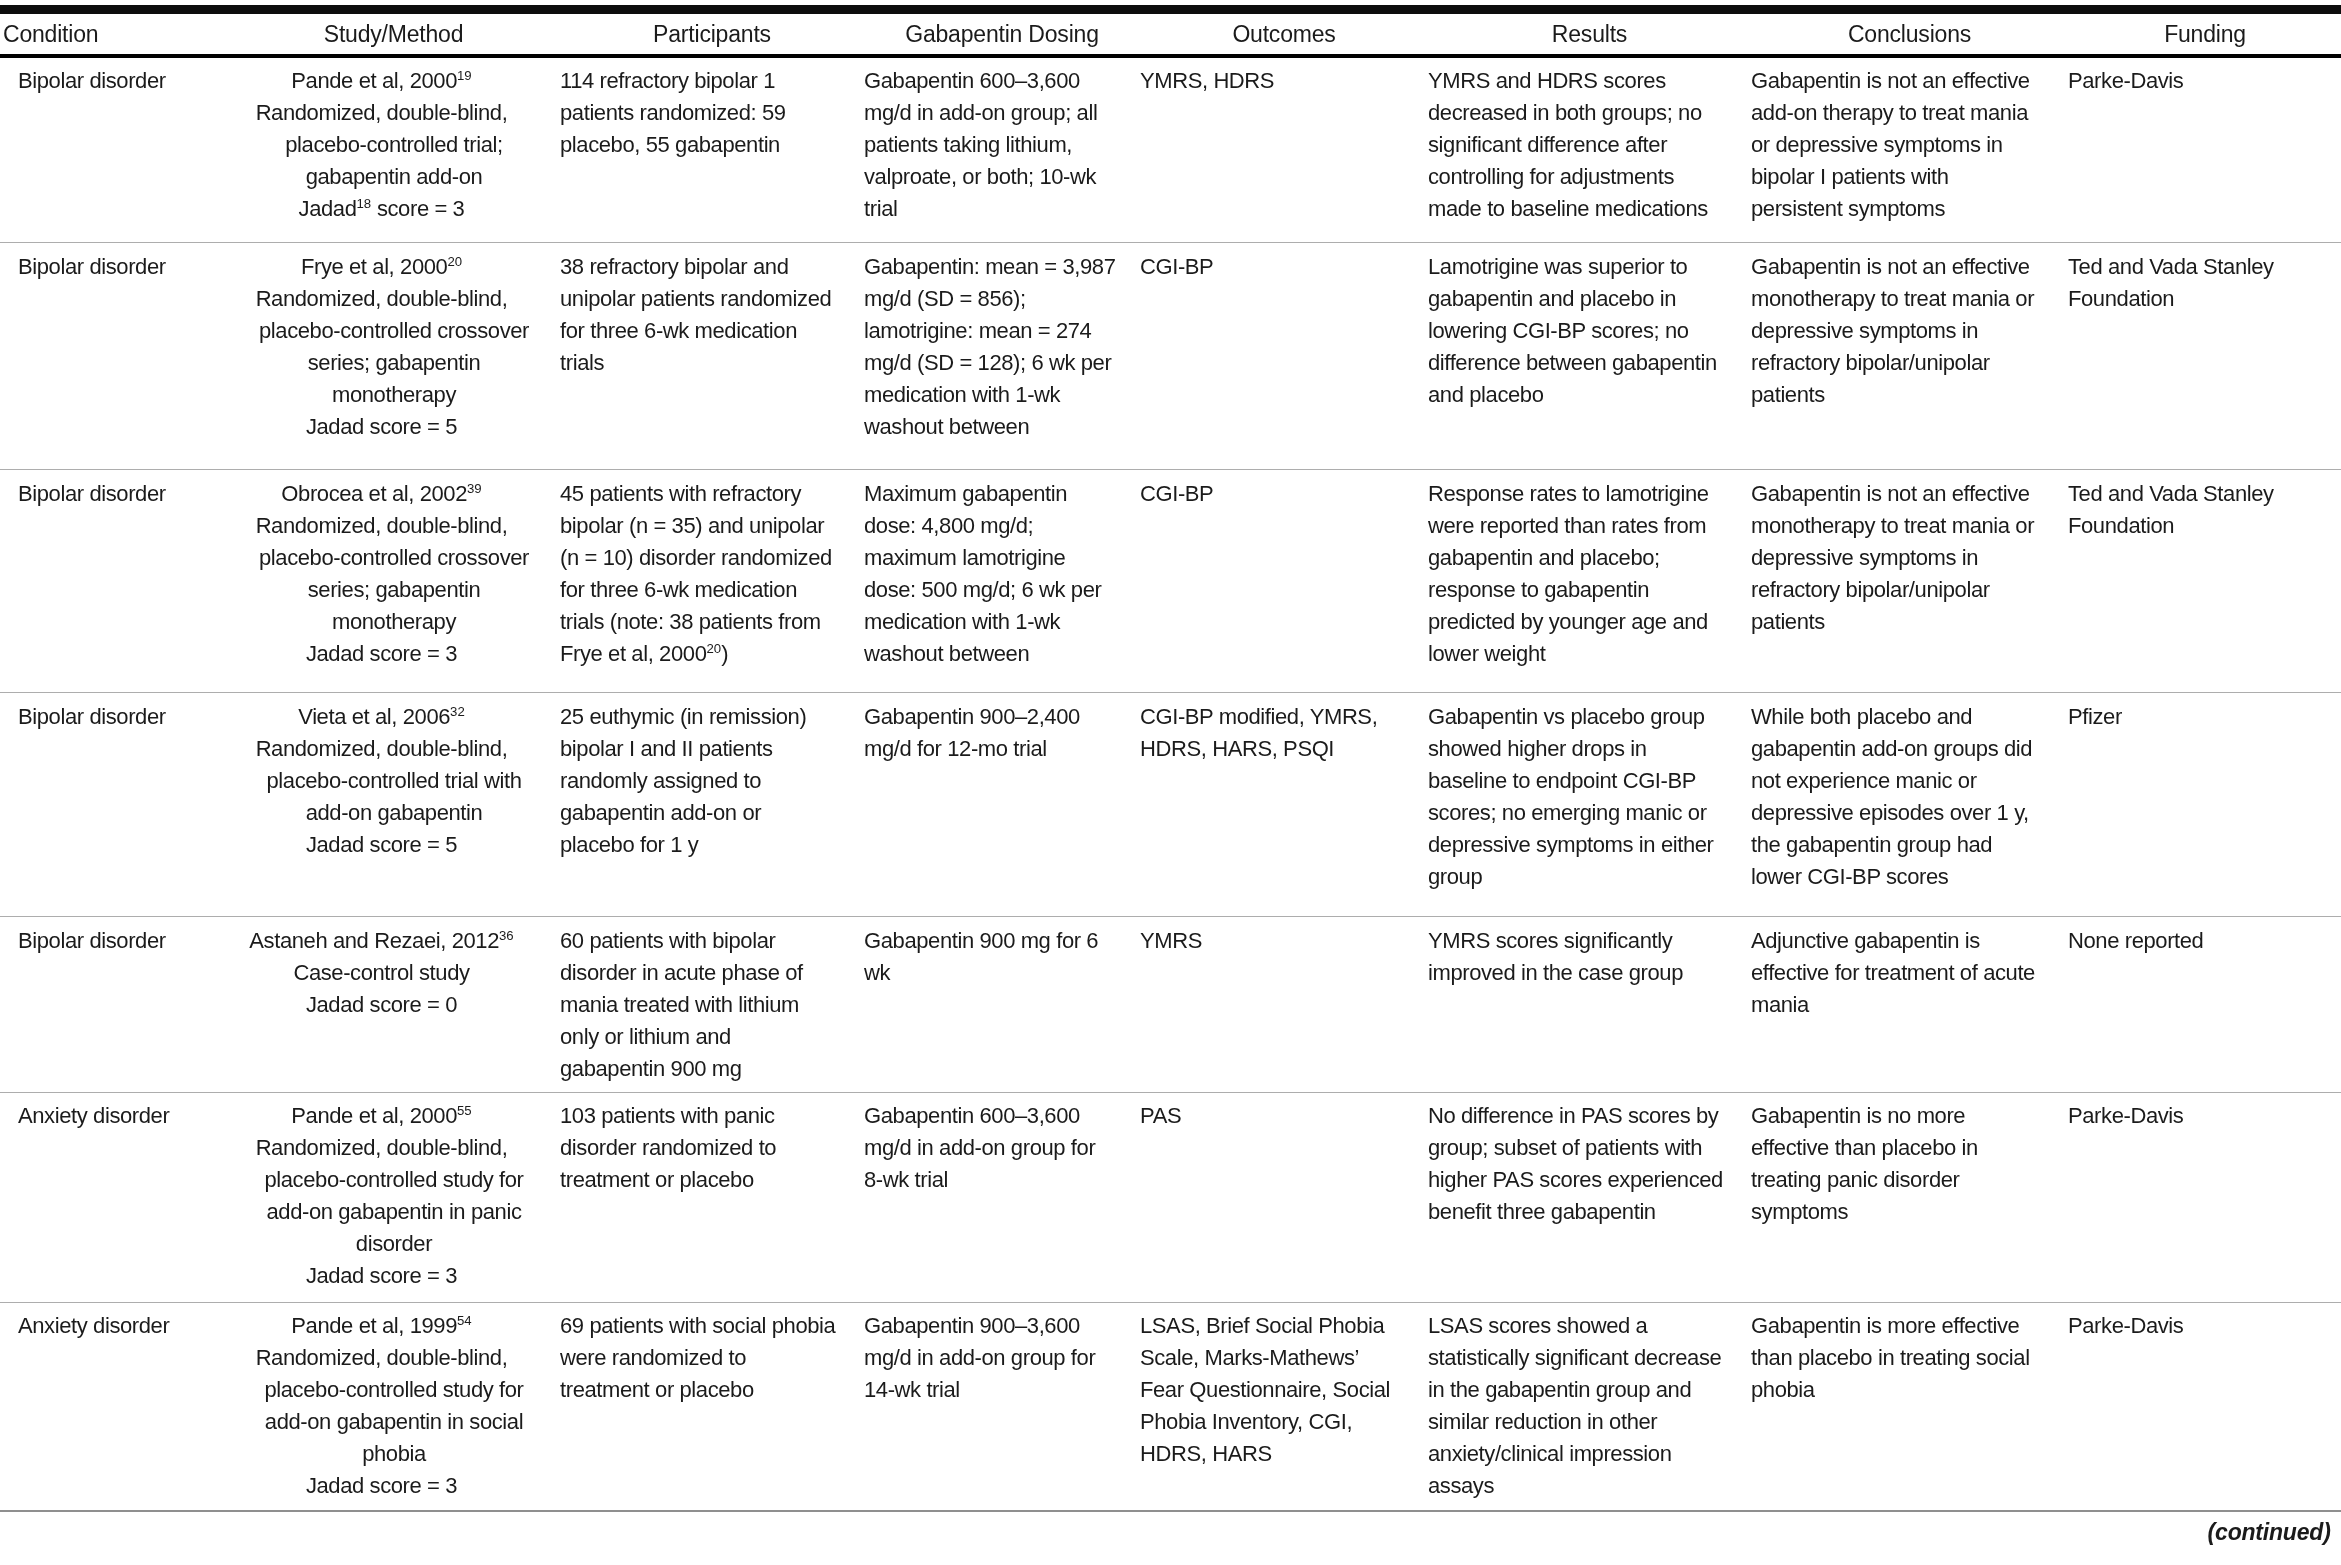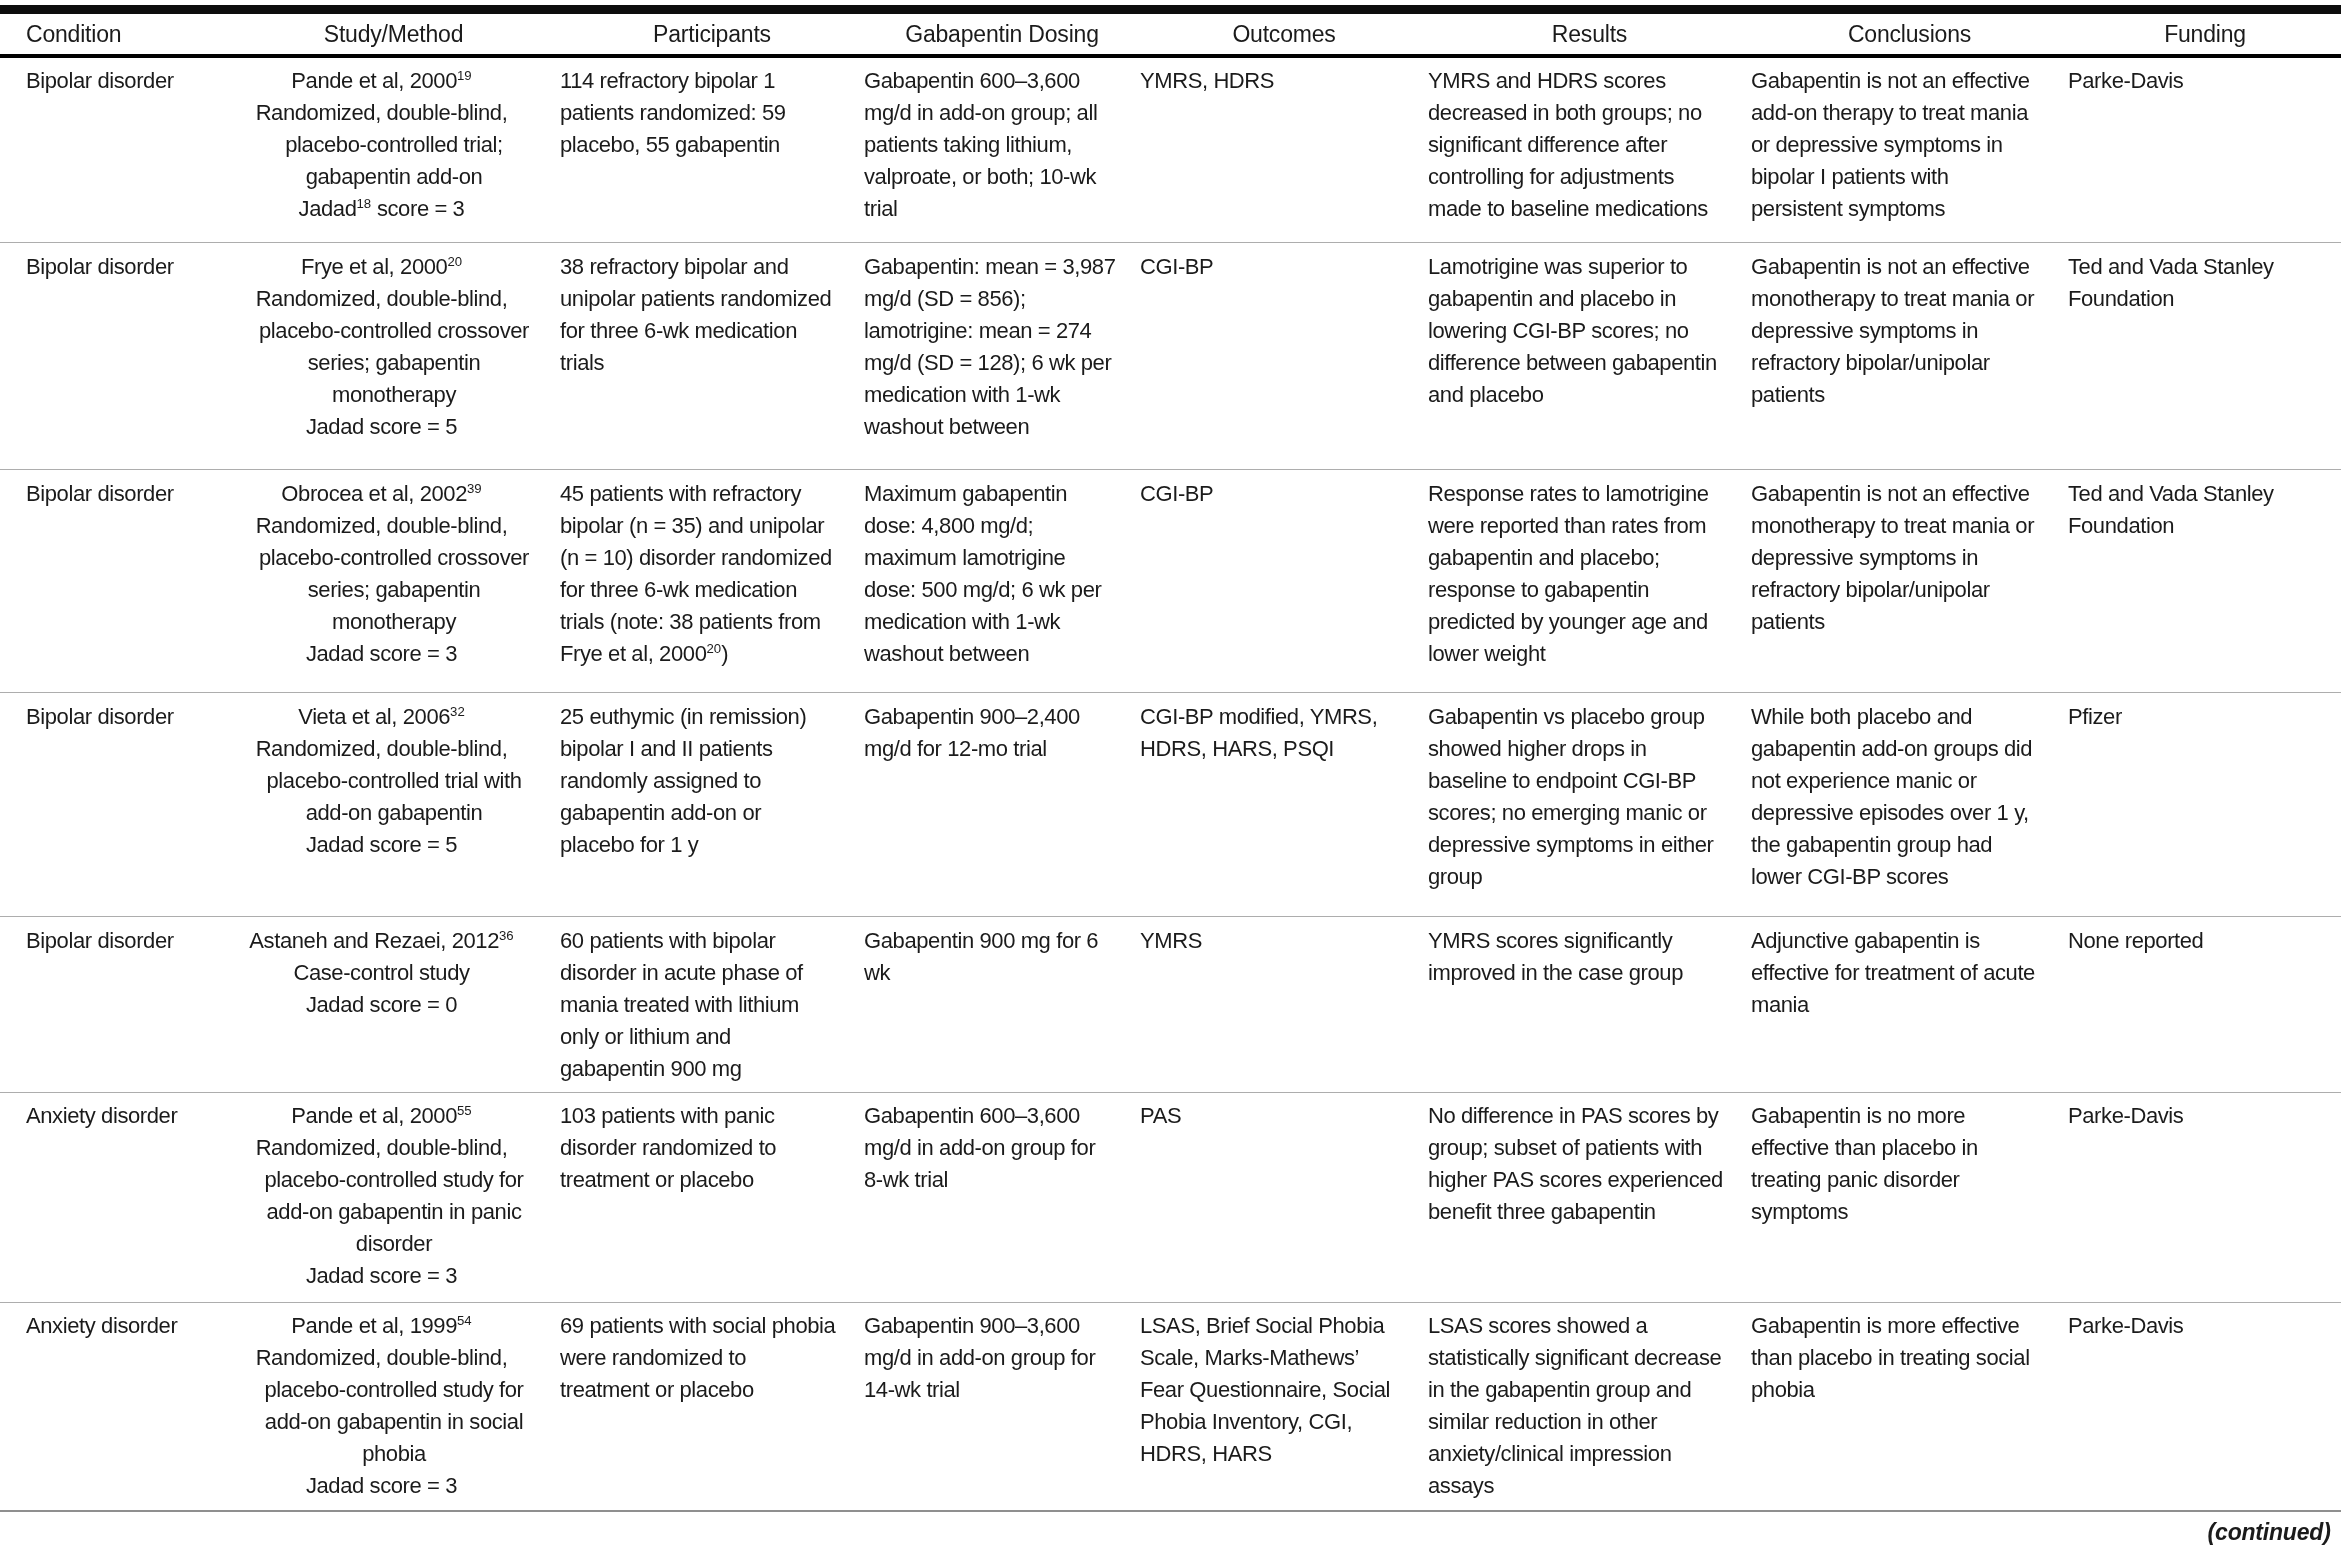--- a/index.html
+++ b/index.html
@@ -25,30 +25,30 @@
     table-layout: fixed;
   }
   th {
     font-weight: normal;
     font-size: 23px;
     letter-spacing: -0.2px;
     vertical-align: bottom;
     padding: 7.3px 8px 5.7px 8px;
     border-bottom: 4px solid #000000;
   }
-  th.col-condition { text-align: left; padding-left: 26px; margin-top: 13px; }
+  th.col-condition { text-align: left; padding-left: 3px; margin-top: 13px; }
   td {
     vertical-align: top;
     font-size: 22px;
     line-height: 32px;
     letter-spacing: -0.4px;
     padding: 7.3px 24px 7.3px 0;
     border-bottom: 1.6px solid #adadad;
   }
-  td.cell-condition { padding-left: 26px; }
+  td.cell-condition { padding-left: 18px; }
   tr.last-row td { border-bottom: 2.4px solid #8f8f8f; }
   .hang { padding-left: 25px; text-indent: -25px; text-align: center; }
   .continued {
     text-align: right;
     font-style: italic;
     font-weight: bold;
     font-size: 23px;
     letter-spacing: -0.2px;
     padding: 7.3px 11.4px 0 0;
   }

